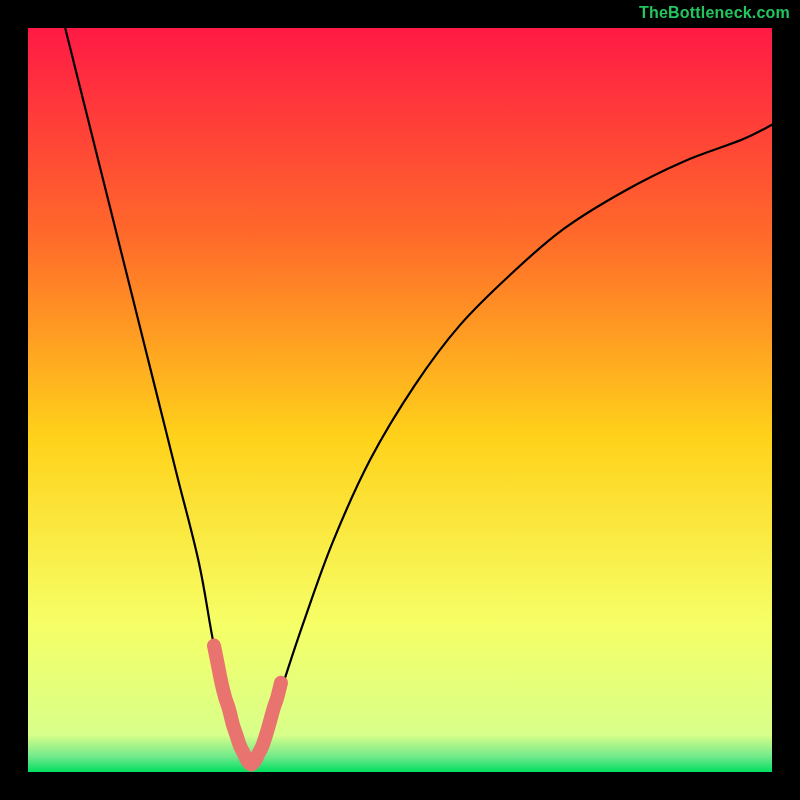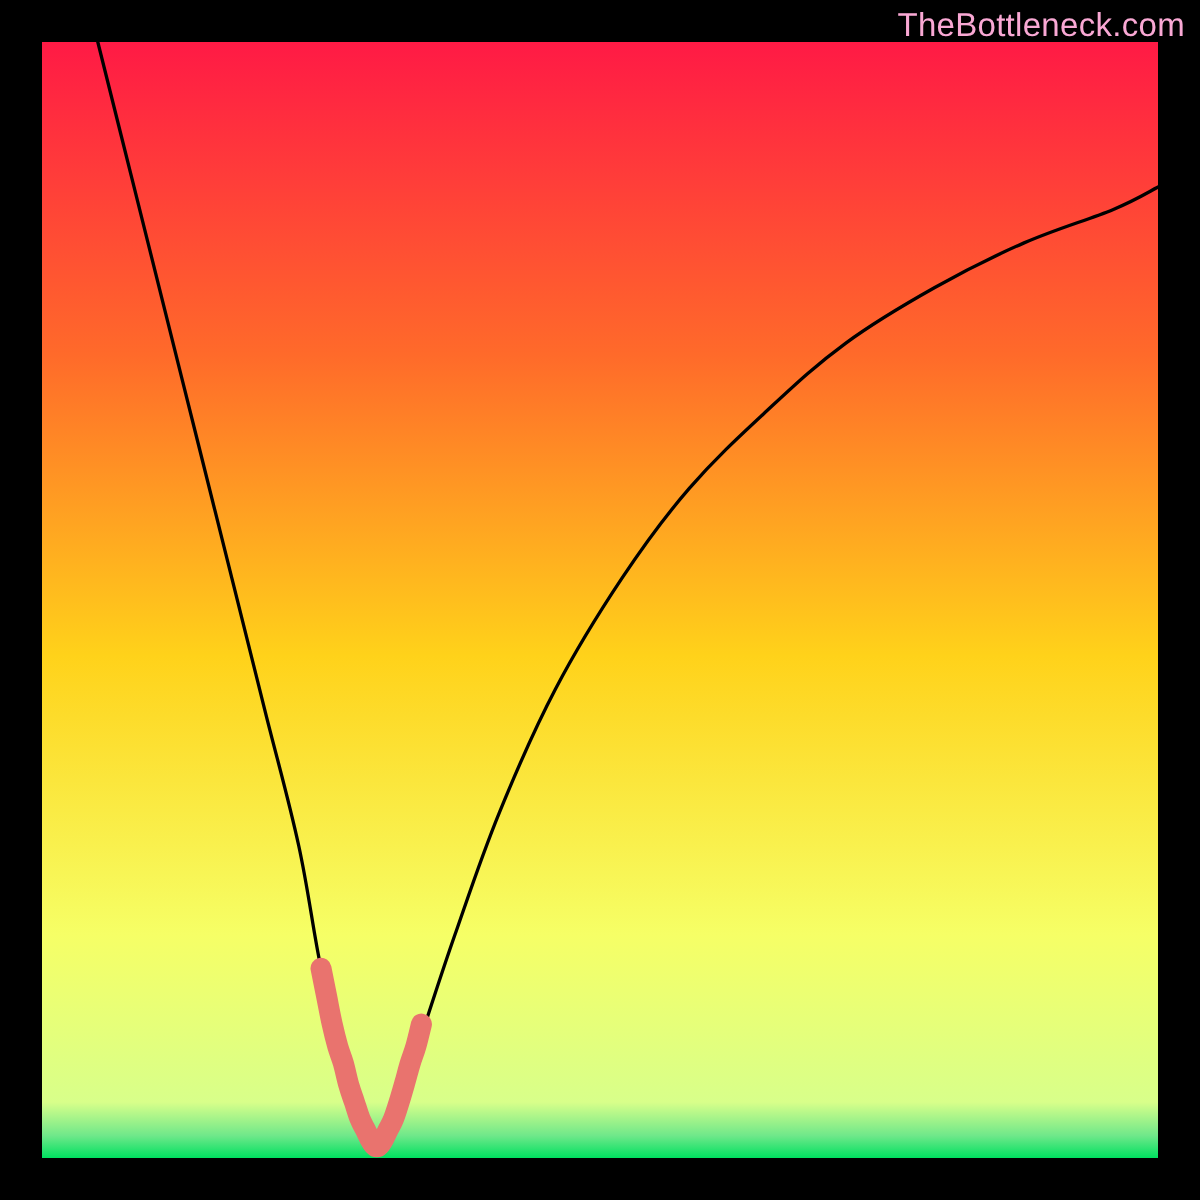--- a/index.html
+++ b/index.html
@@ -16,23 +16,23 @@
     left: 0;
     top: 0;
     width: 800px;
     height: 800px;
     background: #000;
   }
   .watermark {
     position: absolute;
     top: 4px;
     right: 10px;
-    color: #f9a8d4;
-    font-size: 22px;
-    font-weight: 400;
+    color: #22c55e;
+    font-size: 16px;
+    font-weight: 700;
     letter-spacing: 0.2px;
     user-select: none;
   }
   .plot {
     position: absolute;
     left: 28px;
     top: 28px;
     width: 744px;
     height: 744px;
   }

